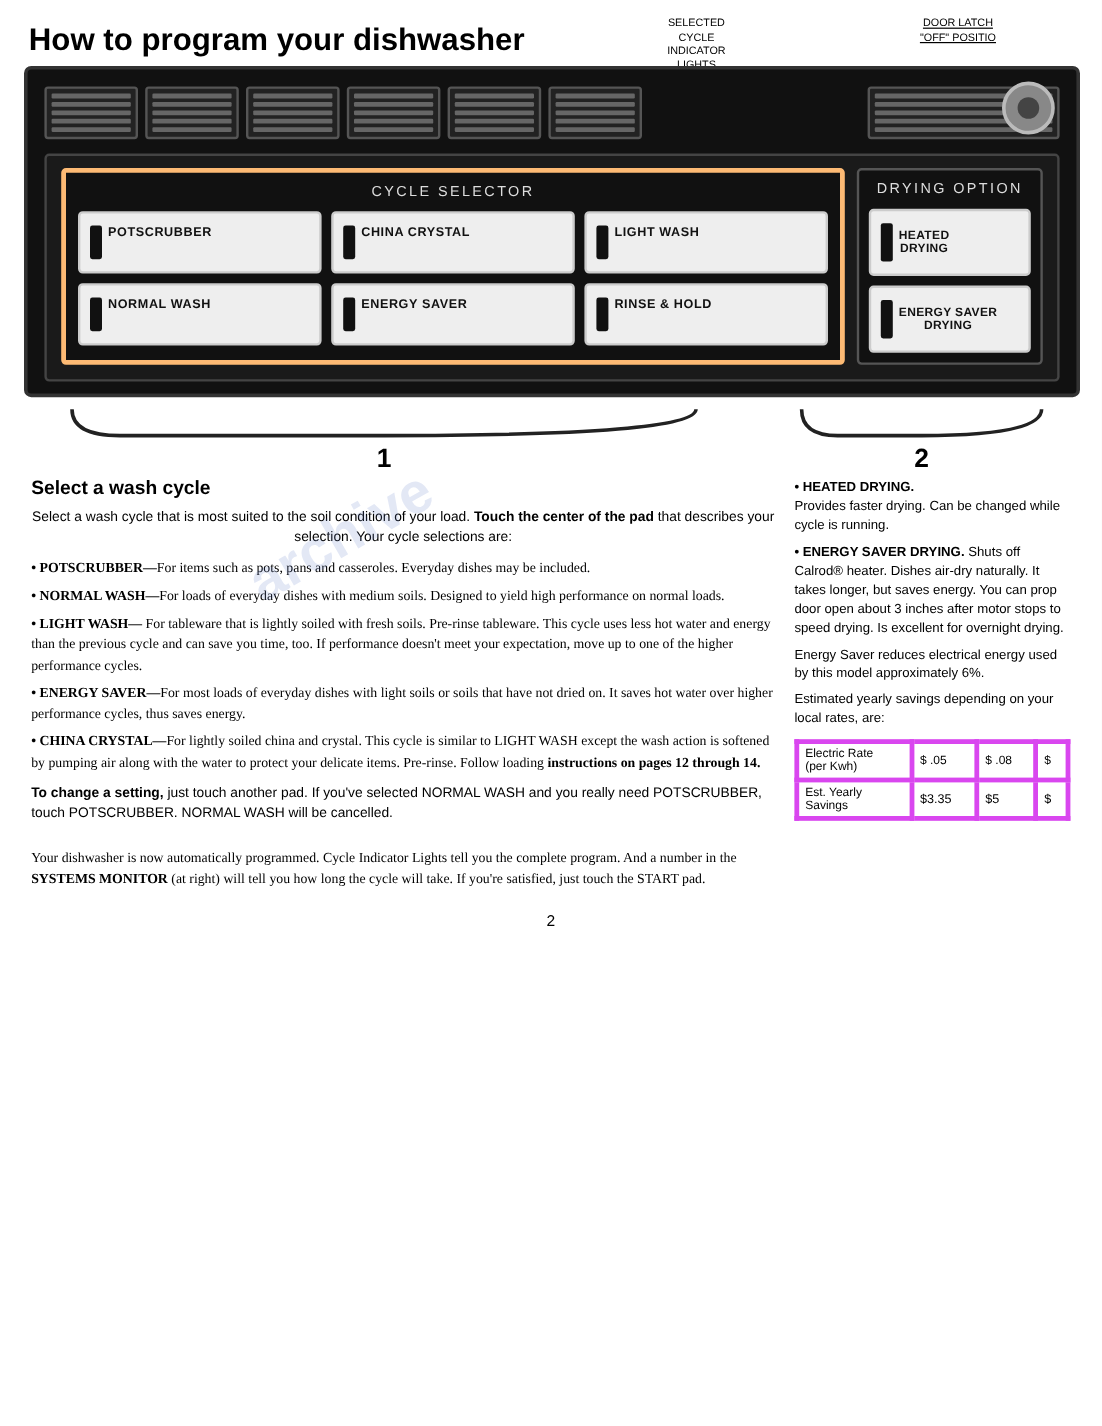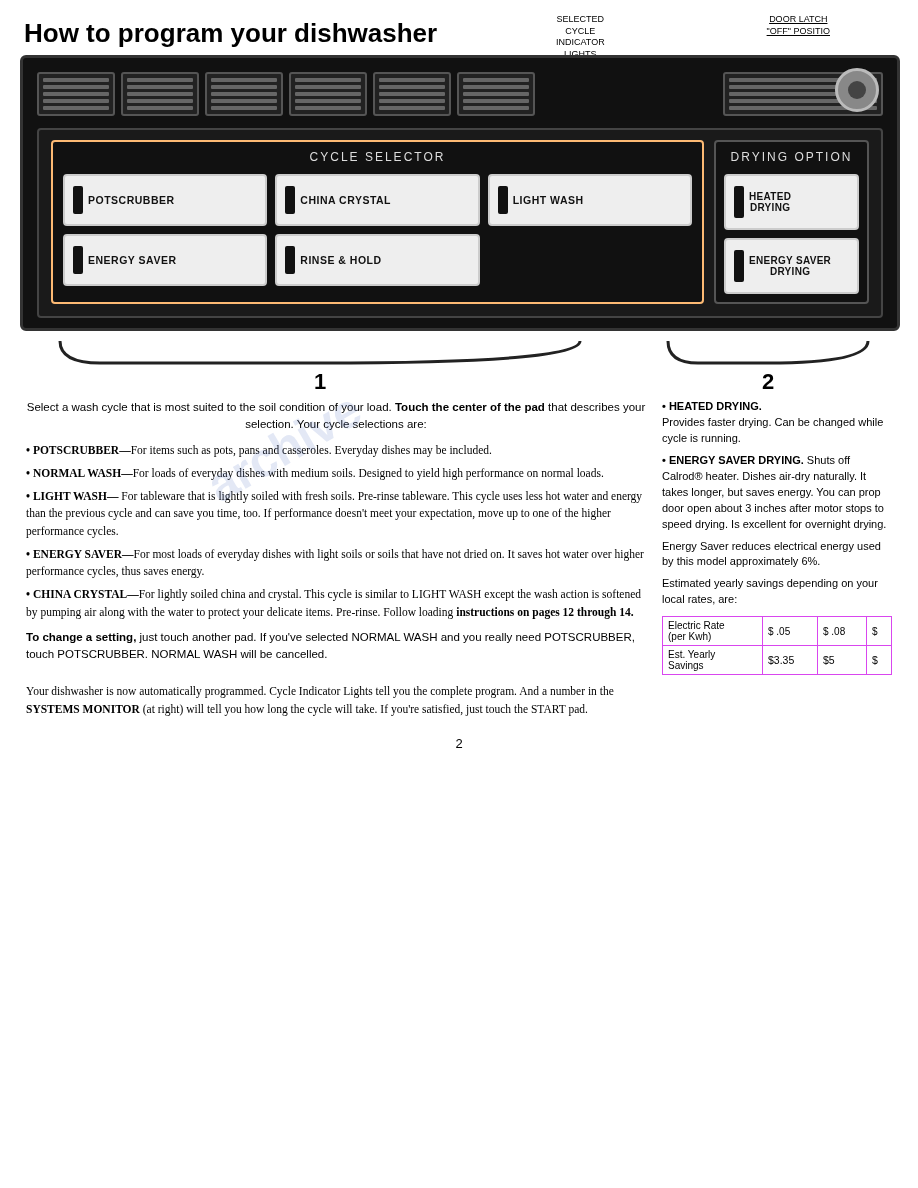--- a/index.html
+++ b/index.html
@@ -127,21 +127,21 @@
       border-radius: 4px;
       padding: 10px 12px 12px 12px;
       display: flex;
       gap: 10px;
     }
 
     
     .cycle-selector {
       flex: 1;
       background: #111;
-      border: 2px solid #fdba74;
+      border: 4px solid #fdba74;
       border-radius: 4px;
       padding: 8px 10px;
     }
     .section-title {
       color: #ddd;
       font-size: 12px;
       letter-spacing: 2px;
       text-align: center;
       margin-bottom: 10px;
       font-family: Arial, sans-serif;
@@ -151,21 +151,21 @@
       grid-template-columns: 1fr 1fr 1fr;
       grid-template-rows: 1fr 1fr;
       gap: 8px;
     }
     .cycle-btn {
       background: #eee;
       border: 2px solid #ccc;
       border-radius: 4px;
       padding: 10px 8px;
       display: flex;
-      align-items: center;
+      align-items: flex-start;
       gap: 5px;
       cursor: pointer;
     }
     .cycle-btn-indicator {
       width: 10px;
       height: 28px;
       background: #111;
       border-radius: 2px;
       flex-shrink: 0;
     }
@@ -308,21 +308,21 @@
     .right-bullet strong { font-weight: bold; }
 
     
     .savings-table {
       border-collapse: collapse;
       width: 100%;
       margin-top: 8px;
       font-size: 10.5px;
     }
     .savings-table td, .savings-table th {
-      border: 1px solid #d946ef;
+      border: 4px solid #d946ef;
       padding: 3px 5px;
       font-family: Arial, sans-serif;
     }
     .savings-table tr:first-child td {
       font-size: 10px;
     }
 
     
     .page-number {
       text-align: center;
@@ -435,20 +435,24 @@
           <div class="cycle-btn">
             <div class="cycle-btn-indicator"></div>
             <span class="cycle-btn-label">CHINA CRYSTAL</span>
           </div>
           <div class="cycle-btn">
             <div class="cycle-btn-indicator"></div>
             <span class="cycle-btn-label">LIGHT WASH</span>
           </div>
           <div class="cycle-btn">
             <div class="cycle-btn-indicator"></div>
+            <span class="cycle-btn-label">NORMAL WASH</span>
+          </div>
+          <div class="cycle-btn">
+            <div class="cycle-btn-indicator"></div>
             <span class="cycle-btn-label">ENERGY SAVER</span>
           </div>
           <div class="cycle-btn">
             <div class="cycle-btn-indicator"></div>
             <span class="cycle-btn-label">RINSE &amp; HOLD</span>
           </div>
         </div>
       </div>
 
       <div class="drying-options">
@@ -479,20 +483,21 @@
       <svg class="brace-svg" height="30" viewBox="0 0 220 30">
         <path d="M 10,4 Q 10,26 40,26 L 110,26 Q 210,26 210,4" stroke="#222" stroke-width="3" fill="none"></path>
       </svg>
       <span class="brace-number">2</span>
     </div>
   </div>
 
   <div class="content-columns">
 
     <div class="col-left">
+      <div class="section-header">Select a wash cycle</div>
       <p class="intro-text">Select a wash cycle that is most suited to the soil condition of your load. <strong>Touch the center of the pad</strong> that describes your selection. Your cycle selections are:</p>
 
       <p class="bullet-item"><strong>• POTSCRUBBER—</strong>For items such as pots, pans and casseroles. Everyday dishes may be included.</p>
       <p class="bullet-item"><strong>• NORMAL WASH—</strong>For loads of everyday dishes with medium soils. Designed to yield high performance on normal loads.</p>
       <p class="bullet-item"><strong>• LIGHT WASH—</strong> For tableware that is lightly soiled with fresh soils. Pre-rinse tableware. This cycle uses less hot water and energy than the previous cycle and can save you time, too. If performance doesn't meet your expectation, move up to one of the higher performance cycles.</p>
       <p class="bullet-item"><strong>• ENERGY SAVER—</strong>For most loads of everyday dishes with light soils or soils that have not dried on. It saves hot water over higher performance cycles, thus saves energy.</p>
       <p class="bullet-item"><strong>• CHINA CRYSTAL—</strong>For lightly soiled china and crystal. This cycle is similar to LIGHT WASH except the wash action is softened by pumping air along with the water to protect your delicate items. Pre-rinse. Follow loading <strong>instructions on pages 12 through 14.</strong></p>
 
       <p class="change-setting-para"><strong>To change a setting,</strong> just touch another pad. If you've selected NORMAL WASH and you really need POTSCRUBBER, touch POTSCRUBBER. NORMAL WASH will be cancelled.</p>
       <p class="final-para">Your dishwasher is now automatically programmed. Cycle Indicator Lights tell you the complete program. And a number in the <strong>SYSTEMS MONITOR</strong> (at right) will tell you how long the cycle will take. If you're satisfied, just touch the START pad.</p>

